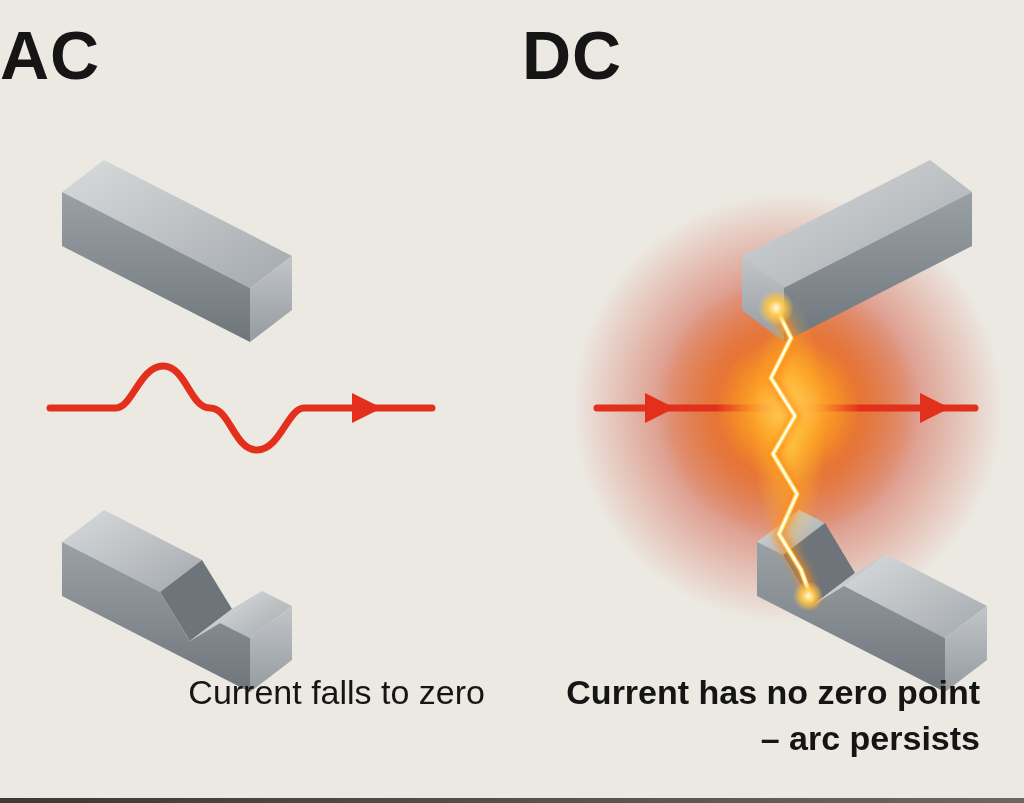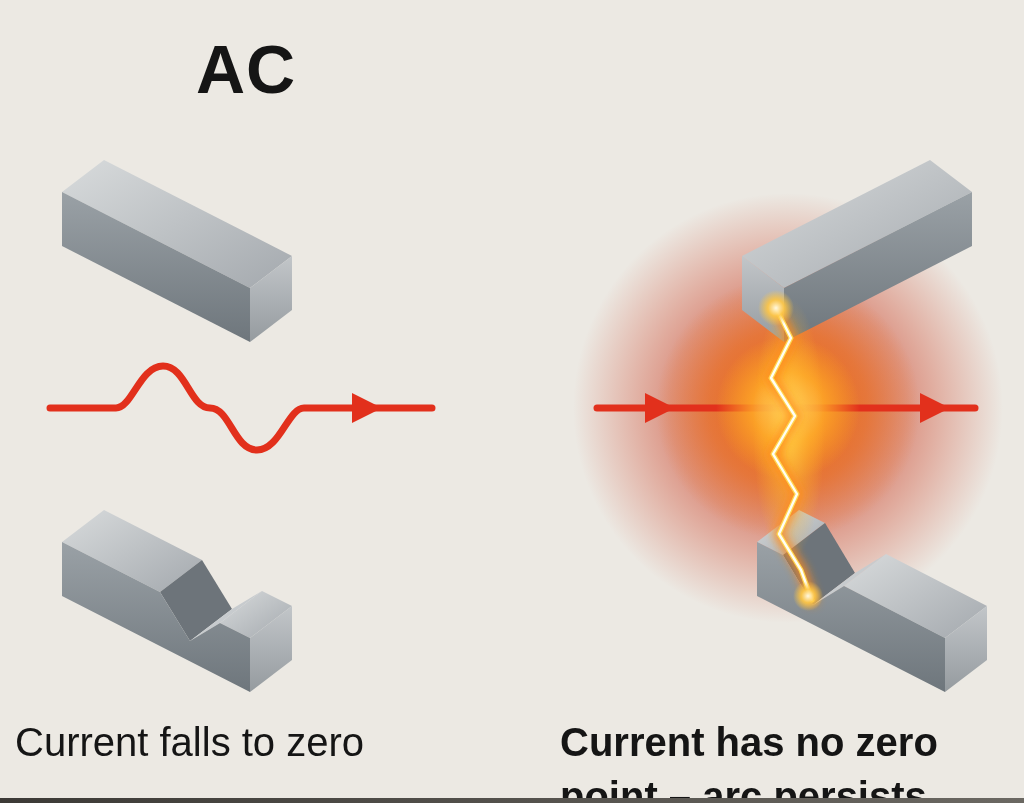--- a/index.html
+++ b/index.html
@@ -7,29 +7,29 @@
     --text:#151515;
     --signal_red:#E2301C;
   }
   *{margin:0;padding:0;box-sizing:border-box;}
   body{background:var(--background);font-family:"Liberation Sans",sans-serif;}
   .canvas{
     position:relative;width:1024px;height:803px;background:var(--background);
     overflow:hidden;
   }
   .title{
-    position:absolute;top:30px;text-align:center;
+    position:absolute;top:16px;
     font-size:68px;font-weight:700;letter-spacing:1px;color:var(--text);
     font-family:"Liberation Sans",sans-serif;
   }
   .title.ac{left:0;width:492px;}
   .title.dc{left:522px;width:496px;}
   .caption{
-    position:absolute;top:716px;text-align:left;
-    font-size:40px;font-weight:400;line-height:1.34;color:var(--text);
+    position:absolute;top:670px;text-align:right;
+    font-size:34px;font-weight:400;line-height:1.34;color:var(--text);
     font-family:"Liberation Sans",sans-serif;
   }
   .caption.ac{left:15px;width:470px;}
   .caption.dc{left:560px;width:420px;font-weight:bold;}
   .bottom-edge{
     position:absolute;left:0;bottom:0;width:100%;height:5px;
     background:linear-gradient(90deg,#3c3a36,#6b6862);
   }
   svg{position:absolute;left:0;top:0;}
   .m-top{fill:url(#gTop);}
@@ -148,18 +148,19 @@
       <ellipse cx="789" cy="430" rx="36" ry="132" fill="url(#gArcHalo)"></ellipse>
       <path d="M 776 308 L 791 338 L 771 378 L 795 416 L 773 454 L 797 494 L 779 534 L 801 570 L 812 600" fill="none" stroke="#FF8A1A" stroke-width="11" stroke-linecap="round" stroke-linejoin="round" opacity="0.85" filter="url(#blur5)"></path>
       <path d="M 776 308 L 791 338 L 771 378 L 795 416 L 773 454 L 797 494 L 779 534 L 801 570 L 812 600" fill="none" stroke="#FFD44F" stroke-width="5" stroke-linecap="round" stroke-linejoin="round"></path>
       <path d="M 776 308 L 791 338 L 771 378 L 795 416 L 773 454 L 797 494 L 779 534 L 801 570 L 812 600" fill="none" stroke="#FFFEF4" stroke-width="2.4" stroke-linecap="round" stroke-linejoin="round"></path>
       <circle cx="776" cy="308" r="18" fill="url(#gBlob)"></circle>
       <circle cx="808" cy="596" r="15" fill="url(#gBlob)"></circle>
     </g>
   </svg>
 
   <div class="title ac">AC</div>
+  <div class="title dc">DC</div>
 
   <div class="caption ac">Current falls to zero</div>
   <div class="caption dc">Current has no zero point – arc persists</div>
 
   <div class="bottom-edge"></div>
 </div>
 
 </body></html>

